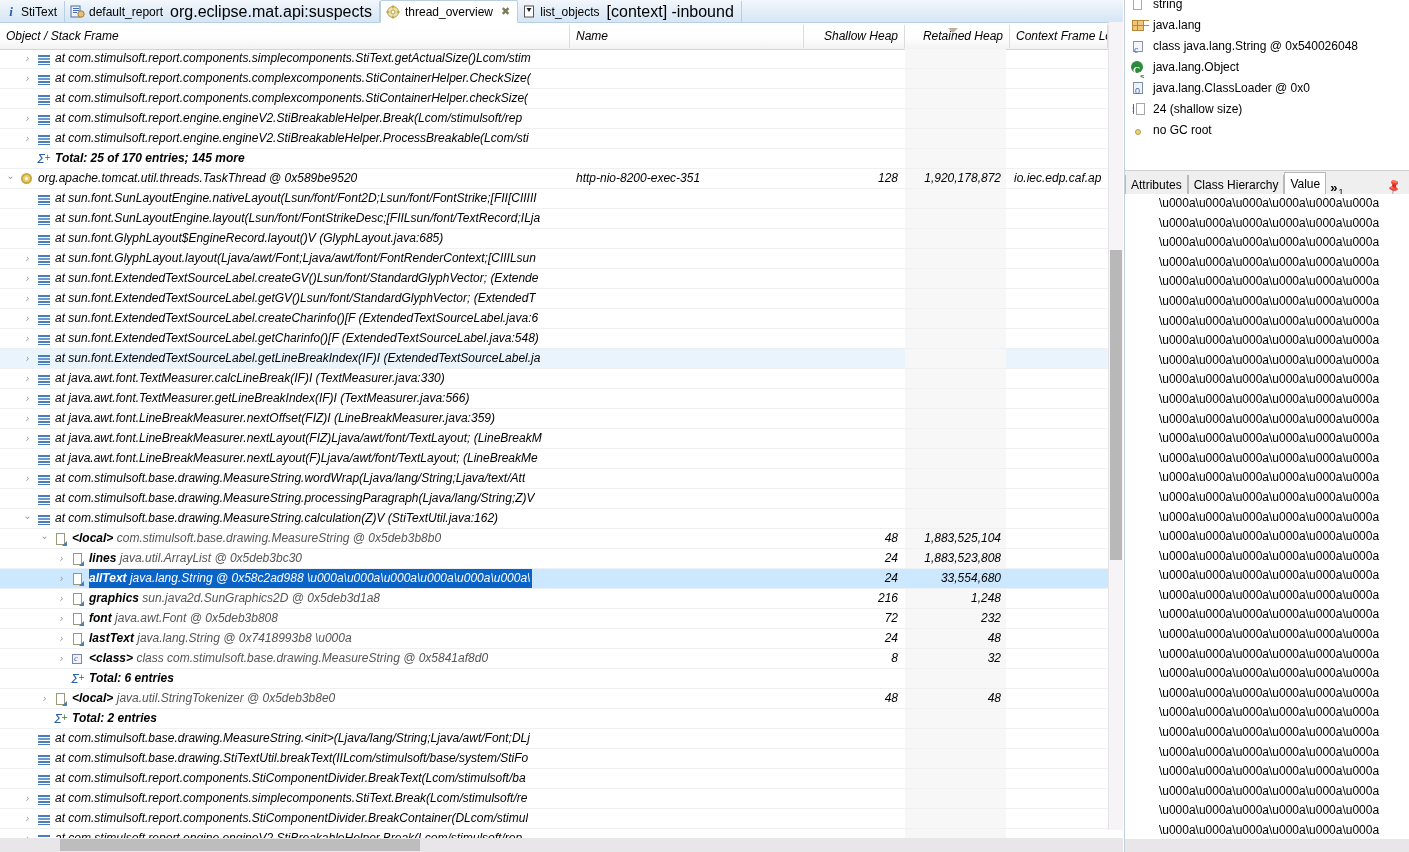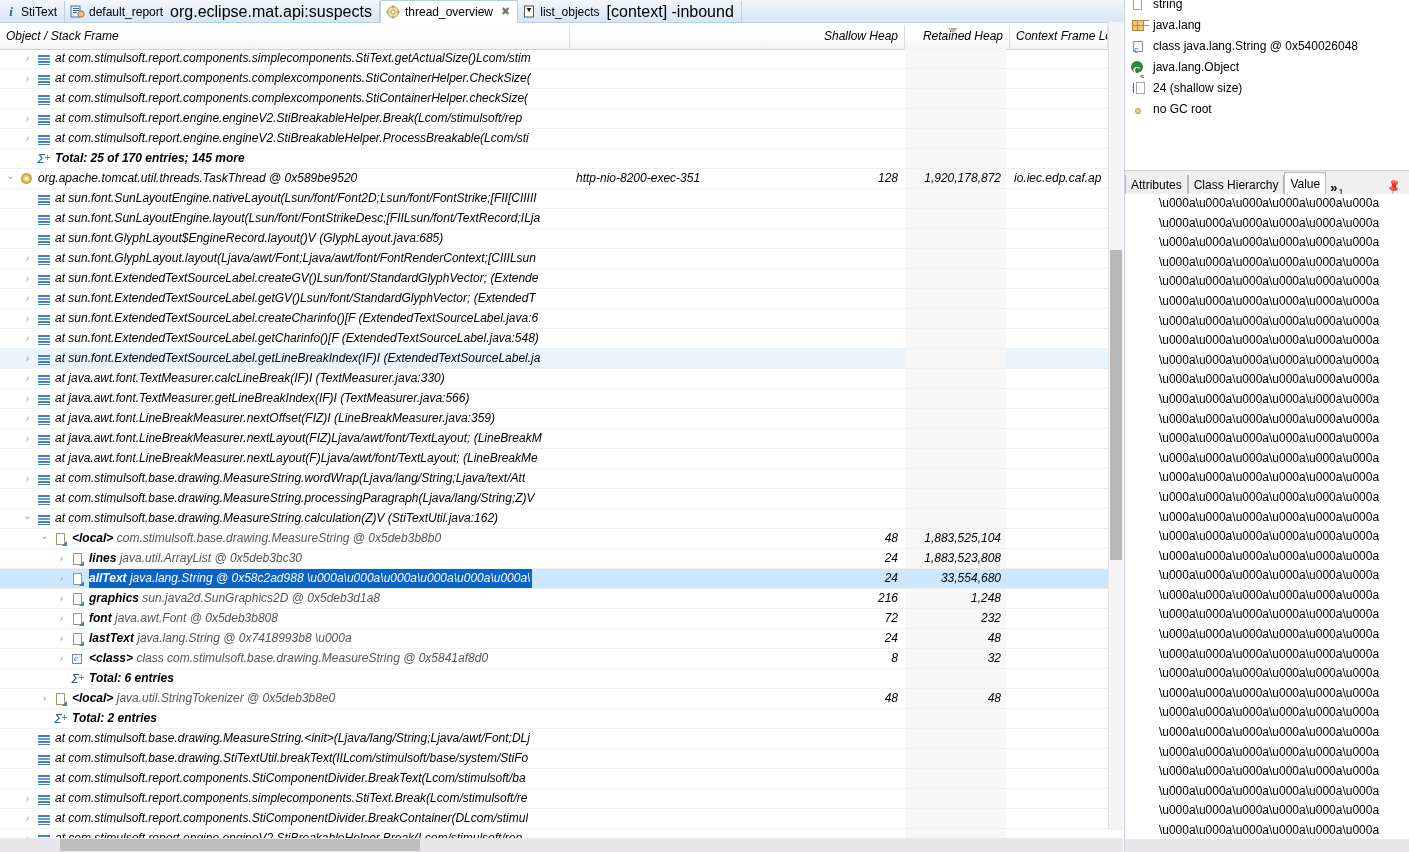--- a/index.html
+++ b/index.html
@@ -269,20 +269,21 @@
             <polygon points="3.5,3 8.5,3 6,7" fill="#222"></polygon>
           </svg></span>
         <span class="tlabel">list_objects</span>
         <span class="tlabel2">[context] -inbound</span>
       </div>
     </div>
 
   <div class="tree-panel">
     <div class="hdr" id="hdr">
         <div class="hdr-cell" style="left:0px;width:570px;"><span>Object / Stack Frame</span></div>
+        <div class="hdr-cell" style="left:570px;width:234px;"><span>Name</span></div>
         <div class="hdr-cell" style="left:804px;width:101px;text-align:right;padding-right:6px;padding-left:0;"><span>Shallow Heap</span></div>
         <div class="hdr-cell" style="left:905px;width:105px;text-align:right;padding-right:6px;padding-left:0;"><span>Retained Heap</span></div>
         <div class="hdr-cell" style="left:1010px;width:98px;"><span>Context Frame Lo</span></div>
         <div class="hdr-sort" style="left:948px;"></div>
         <div style="position:absolute;right:3px;top:3px;width:0;height:0;border-left:5px solid transparent;border-right:5px solid transparent;border-bottom:6px solid #8a7a5a;"></div>
       </div>
     <div class="rows" id="rows">
         <div class="row" style="top:0px;"><div class="retcol"></div><span class="twisty" style="left:23px;">›</span><span style="left:37px" class="ricon icon-frame"><i></i><i></i><i></i><i></i></span><span class="rtext" style="left:55px;max-width:510px;overflow:hidden;"><span>at com.stimulsoft.report.components.simplecomponents.StiText.getActualSize()Lcom/stim</span></span><span class="cell-name c-name"></span><span class="cell-name c-shal"></span><span class="cell-name c-ret"></span><span class="cell-name c-ccl"></span></div>
         <div class="row" style="top:20px;"><div class="retcol"></div><span class="twisty" style="left:23px;">›</span><span style="left:37px" class="ricon icon-frame"><i></i><i></i><i></i><i></i></span><span class="rtext" style="left:55px;max-width:510px;overflow:hidden;"><span>at com.stimulsoft.report.components.complexcomponents.StiContainerHelper.CheckSize(</span></span><span class="cell-name c-name"></span><span class="cell-name c-shal"></span><span class="cell-name c-ret"></span><span class="cell-name c-ccl"></span></div>
         <div class="row" style="top:40px;"><div class="retcol"></div><span style="left:37px" class="ricon icon-frame"><i></i><i></i><i></i><i></i></span><span class="rtext" style="left:55px;max-width:510px;overflow:hidden;"><span>at com.stimulsoft.report.components.complexcomponents.StiContainerHelper.checkSize(</span></span><span class="cell-name c-name"></span><span class="cell-name c-shal"></span><span class="cell-name c-ret"></span><span class="cell-name c-ccl"></span></div>
@@ -361,20 +362,21 @@
   <div class="inspector">
     <div class="insp-list" id="insplist" style="top: -6px;">
         <div class="insp-row"><span class="ii ico-strpage"></span><span>string</span></div>
         <div class="insp-row"><span class="ii ico-pkg">
             <em></em>
           </span><span>java.lang</span></div>
         <div class="insp-row"><span class="ii ico-classc"></span><span>class java.lang.String @ 0x540026048</span></div>
         <div class="insp-row"><span class="ii ico-greenc">
             <em>s</em>
           </span><span>java.lang.Object</span></div>
+        <div class="insp-row"><span class="ii ico-loader"></span><span>java.lang.ClassLoader @ 0x0</span></div>
         <div class="insp-row"><span class="ii ico-size">
             <em>↕</em>
           </span><span>24 (shallow size)</span></div>
         <div class="insp-row"><span class="ii ico-gcroot"></span><span>no GC root</span></div>
       </div>
     <div class="insp-tabs" id="insptabs">
         <div class="itab"><span>Attributes</span></div>
         <div class="itab"><span>Class Hierarchy</span></div>
         <div class="itab active"><span>Value</span></div>
         <div class="itab-more">

